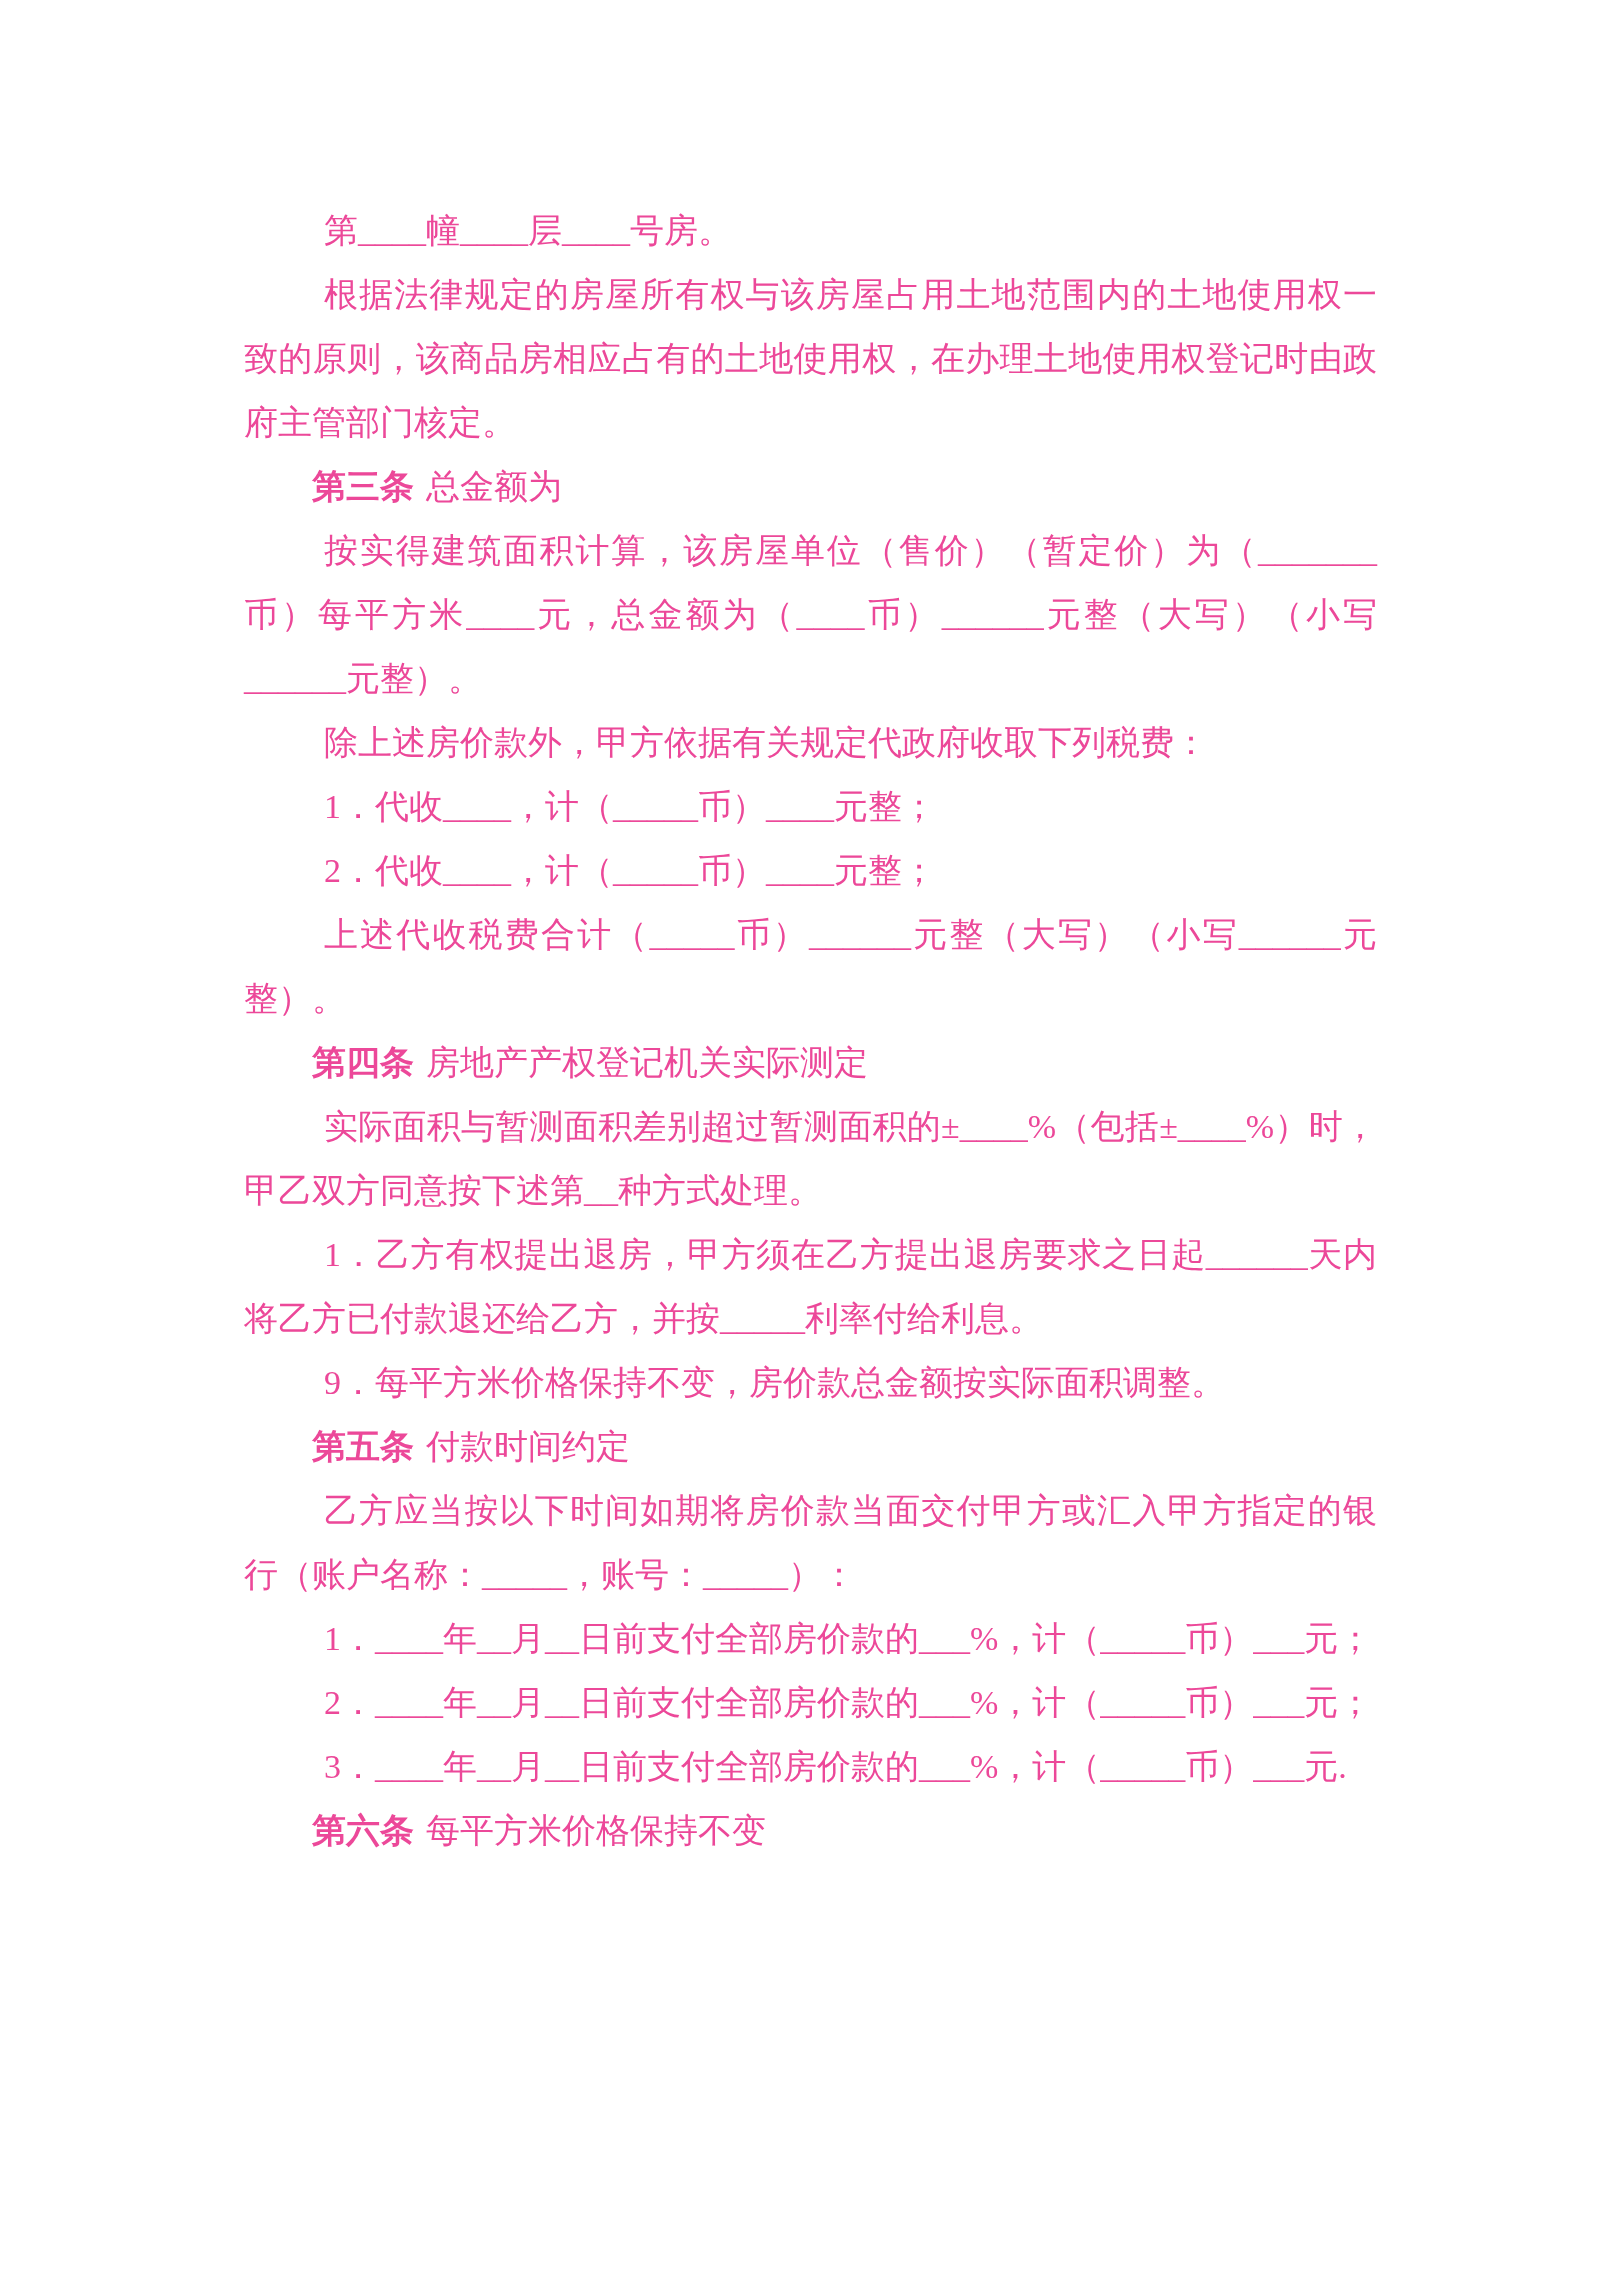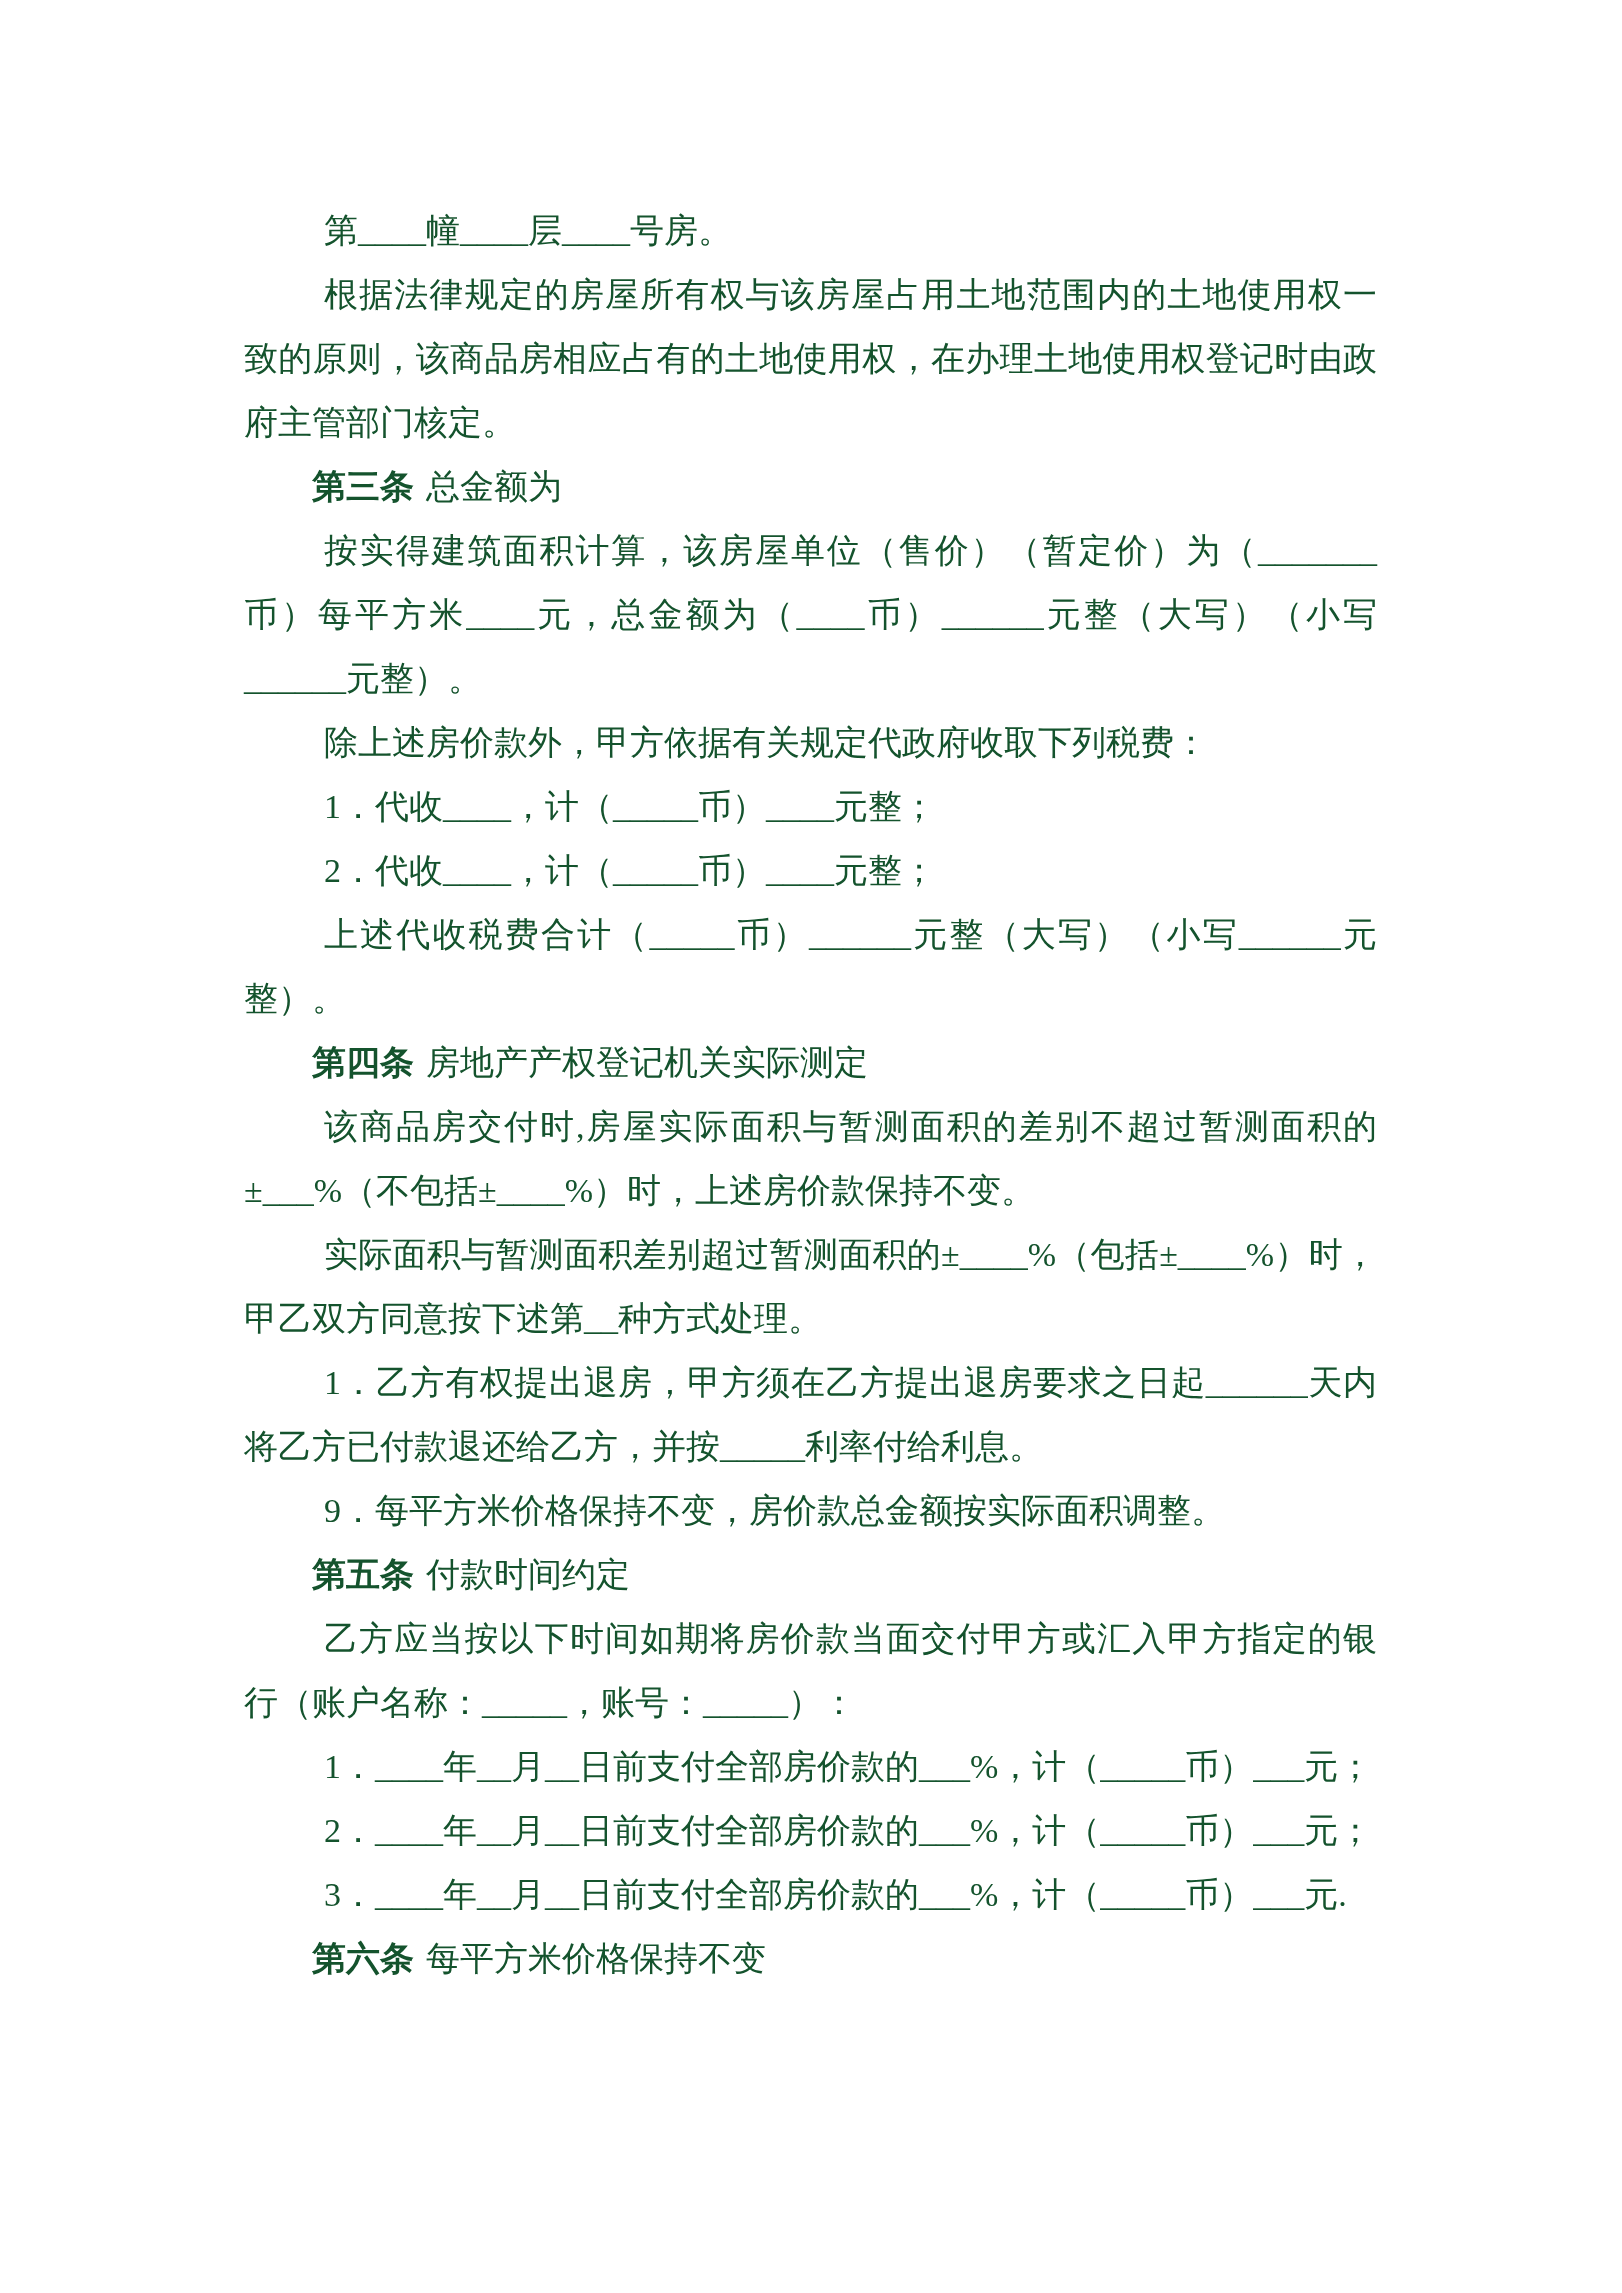--- a/index.html
+++ b/index.html
@@ -8,21 +8,21 @@
     width: 1623px;
     height: 2294px;
     background: #ffffff;
     overflow: hidden;
   }
   .content {
     position: absolute;
     left: 244px;
     top: 199px;
     width: 1133px;
-    color: #14532d;
+    color: #ec4899;
     font-family: "Liberation Serif", "DejaVu Serif", serif;
     font-size: 34px;
     line-height: 64px;
     text-align: justify;
   }
   .para {
     margin: 0;
     padding: 0;
     text-indent: 2em;
   }
@@ -50,21 +50,20 @@
     <p class="para"><b class="hd"></b><span>除上述房价款外，甲方依据有关规定代政府收取下列税费：</span></p>
 
     <p class="para"><b class="hd"></b><span>1．代收____，计（_____币）____元整；</span></p>
 
     <p class="para"><b class="hd"></b><span>2．代收____，计（_____币）____元整；</span></p>
 
     <p class="para"><b class="hd"></b><span>上述代收税费合计（_____币）______元整（大写）（小写______元整）。</span></p>
 
     <p class="para"><b class="hd">第四条</b><span>房地产产权登记机关实际测定</span></p>
 
-    <p class="para"><b class="hd"></b><span>该商品房交付时,房屋实际面积与暂测面积的差别不超过暂测面积的±___%（不包括±____%）时，上述房价款保持不变。</span></p>
 
     <p class="para"><b class="hd"></b><span>实际面积与暂测面积差别超过暂测面积的±____%（包括±____%）时，甲乙双方同意按下述第__种方式处理。</span></p>
 
     <p class="para"><b class="hd"></b><span>1．乙方有权提出退房，甲方须在乙方提出退房要求之日起______天内将乙方已付款退还给乙方，并按_____利率付给利息。</span></p>
 
     <p class="para"><b class="hd"></b><span>9．每平方米价格保持不变，房价款总金额按实际面积调整。</span></p>
 
     <p class="para"><b class="hd">第五条</b><span>付款时间约定</span></p>
 
     <p class="para"><b class="hd"></b><span>乙方应当按以下时间如期将房价款当面交付甲方或汇入甲方指定的银行（账户名称：_____，账号：_____）：</span></p>

